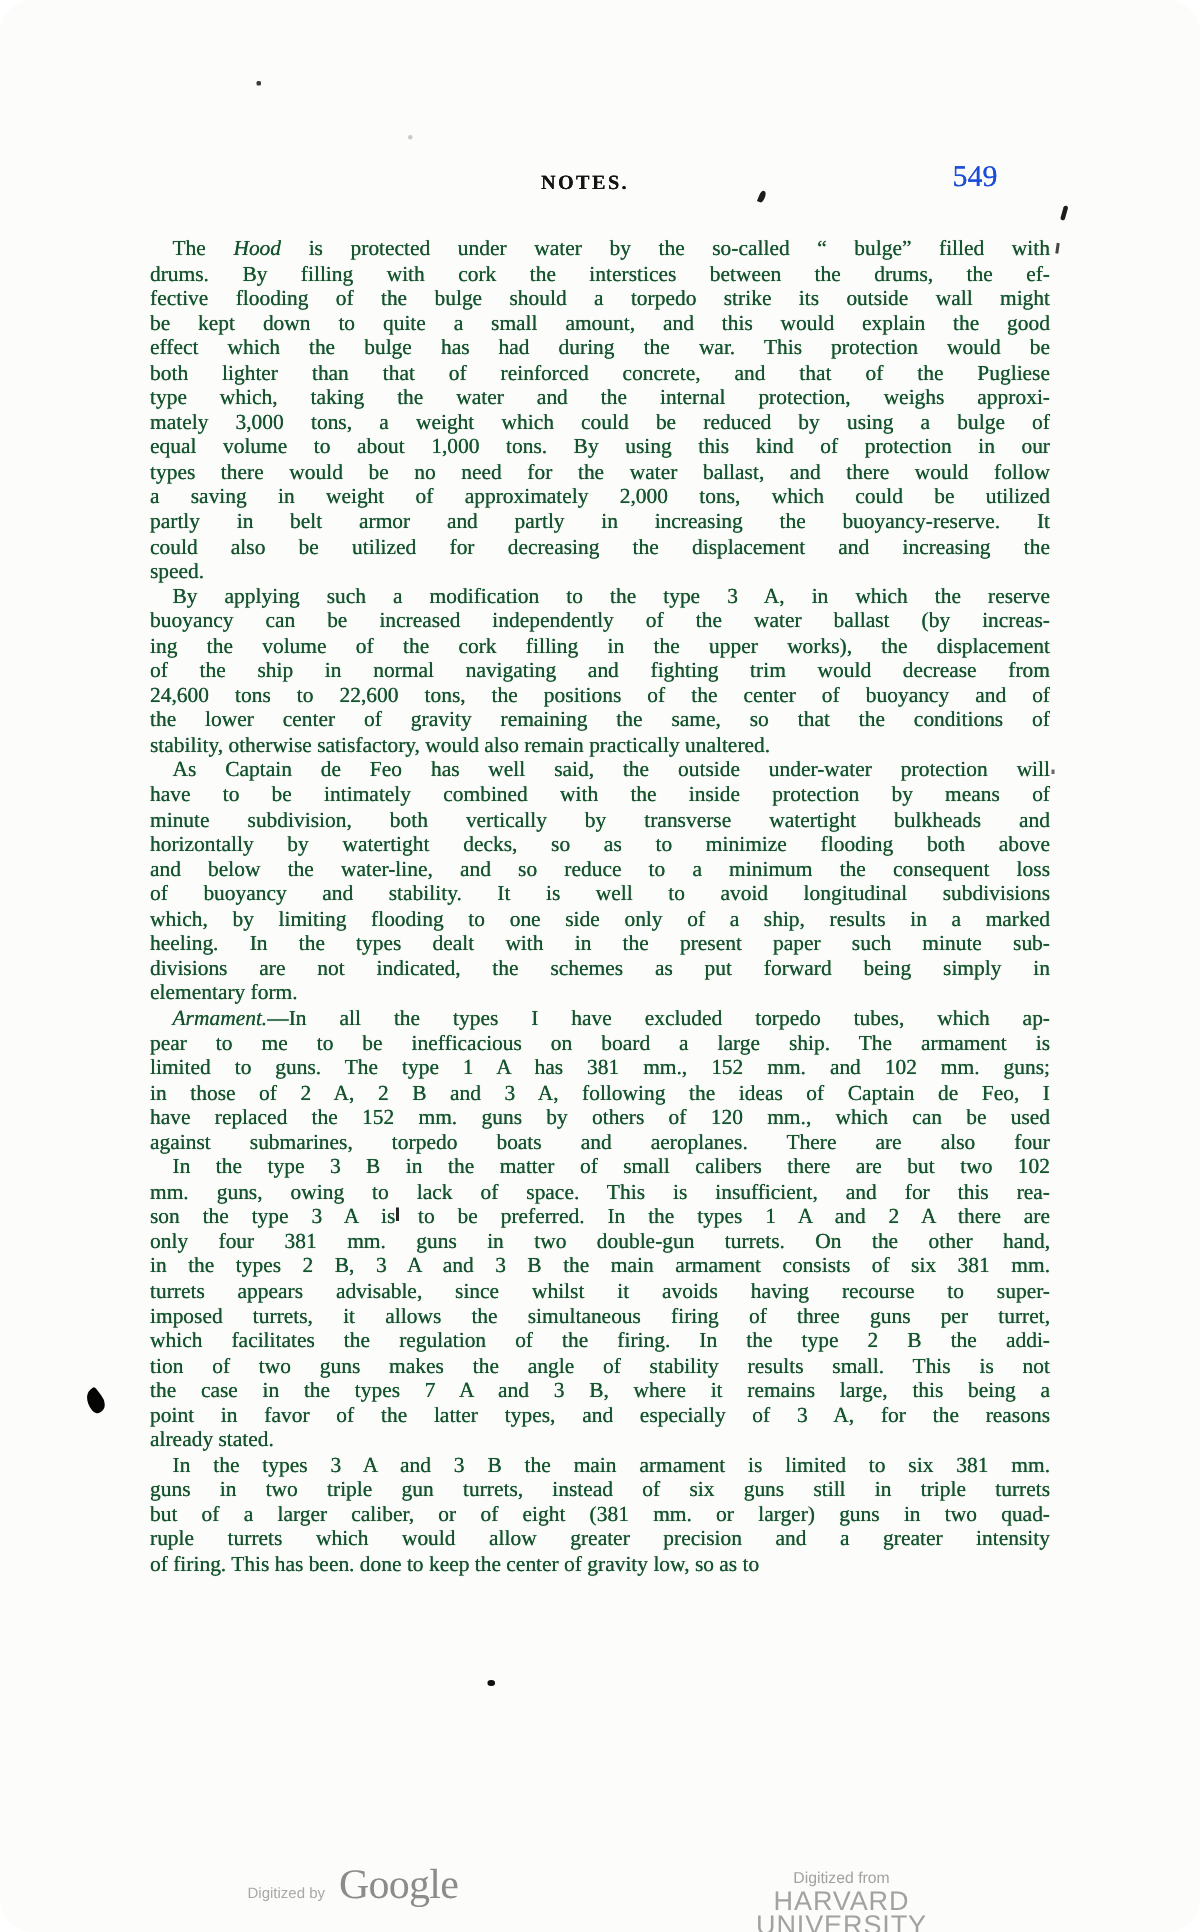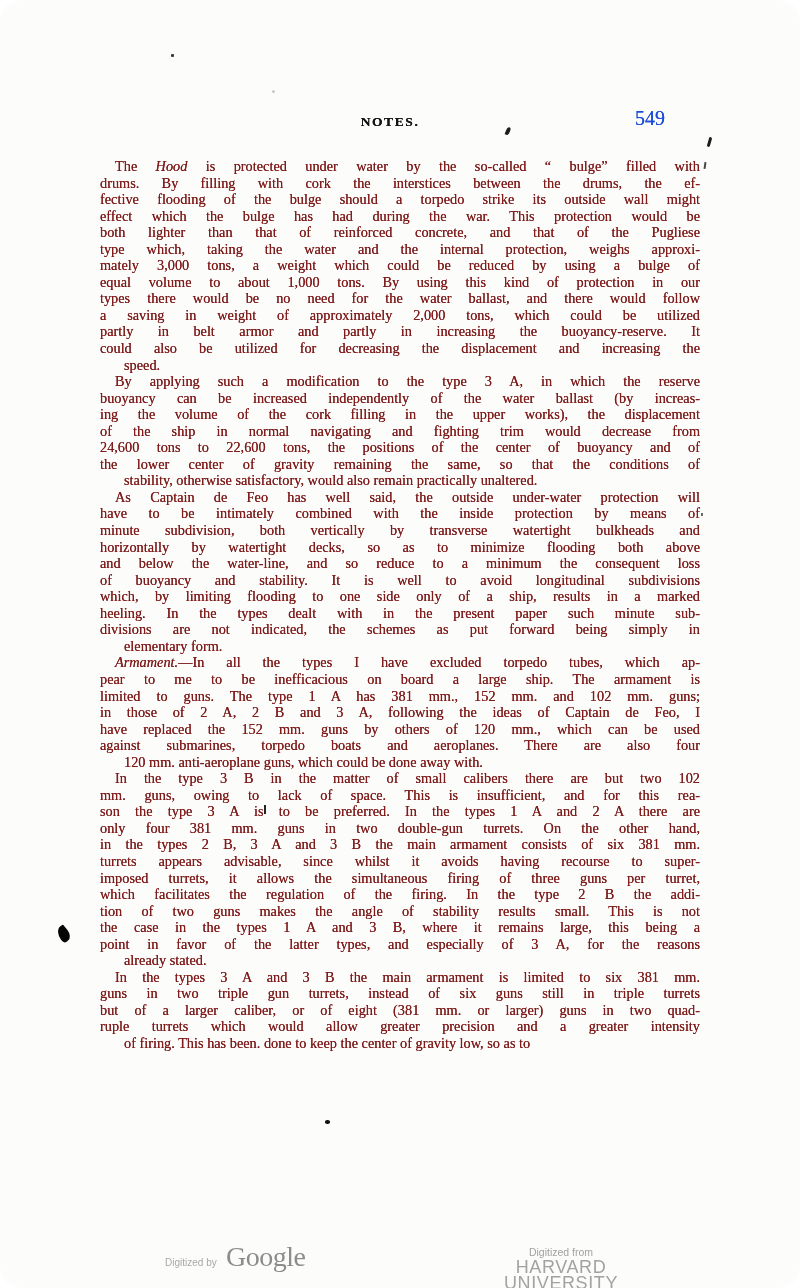--- a/index.html
+++ b/index.html
@@ -17,26 +17,26 @@
     text-shadow:0 0 .4px currentColor;
   }
   .page-number {
     position:absolute; top:107px; right:135px;
     font-size:20px; color:#1d4ed8; text-shadow:0 0 .4px currentColor;
   }
 
   
   .text-block {
     position:absolute; top:158px; left:100px; width:600px;
-    font-size:14.3px; line-height:16.55px; color:#7f1d1d;
+    font-size:14.3px; line-height:16.55px; color:#14532d;
     text-shadow:0 0 .45px currentColor;
   }
   .line { text-align:justify; text-align-last:justify; height:16.55px; overflow:visible; }
   .line.para-first { text-indent:15px; }
-  .line.para-last { text-align-last:left;margin-left:24px; }
+  .line.para-last { text-align-last:left; }
 
   
   .speck-1 { position:absolute; left:171px; top:54px; width:3px; height:2.5px; background:#3a3a3a; border-radius:1px; }
   .speck-2 { position:absolute; left:272px; top:90px; width:3px; height:3px; background:#c9c9c6; border-radius:50%; }
   .comma-mark { position:absolute; left:506px; top:127px; width:3.5px; height:8px; background:#1c1c1c; border-radius:60% 60% 60% 0; transform:rotate(22deg); }
   .apostrophe-mark { position:absolute; left:708px; top:137px; width:3px; height:10px; background:#1c1c1c; border-radius:2px; transform:rotate(16deg); }
   .tick-mark { position:absolute; left:704px; top:162px; width:2px; height:7px; background:#474747; transform:rotate(8deg); }
   .will-tick { position:absolute; left:701px; top:513px; width:2px; height:3px; background:#6a6a6a; }
   .lack-tick { position:absolute; left:264px; top:805px; width:1.5px; height:9px; background:#242424; }
   .ink-blob { position:absolute; left:58px; top:926px; width:11px; height:16px; background:#050505; border-radius:85% 15% 65% 35%; transform:rotate(-38deg); }
@@ -65,20 +65,21 @@
 <div class="page">
 
   <div class="running-head-title">NOTES.</div>
   <div class="page-number">549</div>
 
   <div class="text-block">
       <div class="para">
         <div class="line para-first">The <i>Hood</i> is protected under water by the so-called “ bulge” filled with</div>
         <div class="line">drums. By filling with cork the interstices between the drums, the ef-</div>
         <div class="line">fective flooding of the bulge should a torpedo strike its outside wall might</div>
+        <div class="line">be kept down to quite a small amount, and this would explain the good</div>
         <div class="line">effect which the bulge has had during the war. This protection would be</div>
         <div class="line">both lighter than that of reinforced concrete, and that of the Pugliese</div>
         <div class="line">type which, taking the water and the internal protection, weighs approxi-</div>
         <div class="line">mately 3,000 tons, a weight which could be reduced by using a bulge of</div>
         <div class="line">equal volume to about 1,000 tons. By using this kind of protection in our</div>
         <div class="line">types there would be no need for the water ballast, and there would follow</div>
         <div class="line">a saving in weight of approximately 2,000 tons, which could be utilized</div>
         <div class="line">partly in belt armor and partly in increasing the buoyancy-reserve. It</div>
         <div class="line">could also be utilized for decreasing the displacement and increasing the</div>
         <div class="line para-last">speed.</div>
@@ -104,33 +105,32 @@
         <div class="line">divisions are not indicated, the schemes as put forward being simply in</div>
         <div class="line para-last">elementary form.</div>
       </div>
       <div class="para">
         <div class="line para-first"><i>Armament.</i>—In all the types I have excluded torpedo tubes, which ap-</div>
         <div class="line">pear to me to be inefficacious on board a large ship. The armament is</div>
         <div class="line">limited to guns. The type 1 A has 381 mm., 152 mm. and 102 mm. guns;</div>
         <div class="line">in those of 2 A, 2 B and 3 A, following the ideas of Captain de Feo, I</div>
         <div class="line">have replaced the 152 mm. guns by others of 120 mm., which can be used</div>
         <div class="line">against submarines, torpedo boats and aeroplanes. There are also four</div>
-        <div class="line para-last">120 mm. anti-aeroplane guns, which could be done away with.</div>
       </div>
       <div class="para">
         <div class="line para-first">In the type 3 B in the matter of small calibers there are but two 102</div>
         <div class="line">mm. guns, owing to lack of space. This is insufficient, and for this rea-</div>
         <div class="line">son the type 3 A is to be preferred. In the types 1 A and 2 A there are</div>
         <div class="line">only four 381 mm. guns in two double-gun turrets. On the other hand,</div>
         <div class="line">in the types 2 B, 3 A and 3 B the main armament consists of six 381 mm.</div>
         <div class="line">turrets appears advisable, since whilst it avoids having recourse to super-</div>
         <div class="line">imposed turrets, it allows the simultaneous firing of three guns per turret,</div>
         <div class="line">which facilitates the regulation of the firing. In the type 2 B the addi-</div>
         <div class="line">tion of two guns makes the angle of stability results small. This is not</div>
-        <div class="line">the case in the types 1 A and 3 B, where it remains large, this being a</div>
+        <div class="line">the case in the types 7 A and 3 B, where it remains large, this being a</div>
         <div class="line">point in favor of the latter types, and especially of 3 A, for the reasons</div>
         <div class="line para-last">already stated.</div>
       </div>
       <div class="para">
         <div class="line para-first">In the types 3 A and 3 B the main armament is limited to six 381 mm.</div>
         <div class="line">guns in two triple gun turrets, instead of six guns still in triple turrets</div>
         <div class="line">but of a larger caliber, or of eight (381 mm. or larger) guns in two quad-</div>
         <div class="line">ruple turrets which would allow greater precision and a greater intensity</div>
         <div class="line para-last">of firing. This has been. done to keep the center of gravity low, so as to</div>
       </div>

